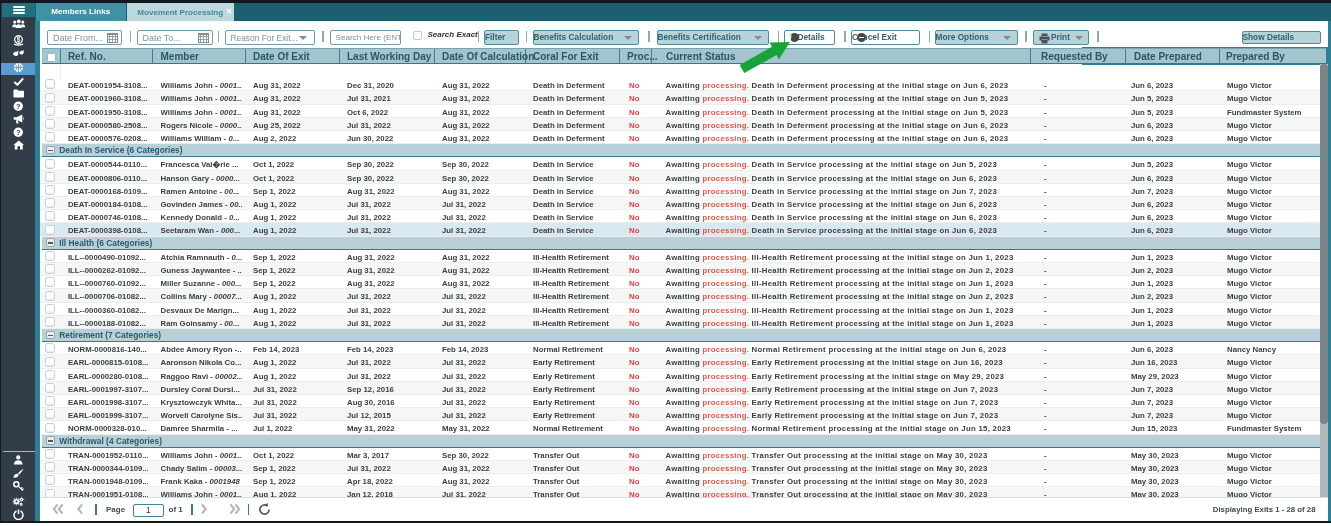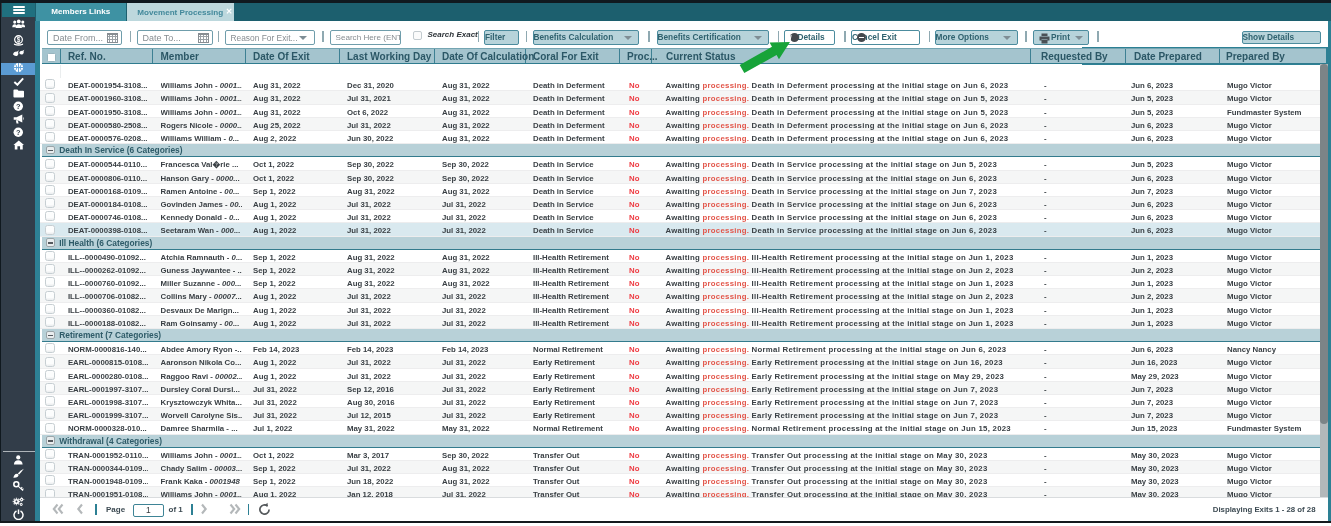--- a/index.html
+++ b/index.html
@@ -625,21 +625,21 @@
           <span class="c st" style="left:625.5px">Awaiting <span class="proc">processing.</span> Transfer Out processing at the initial stage on May 30, 2023</span>
           <span class="c" style="left:1004px">-</span>
           <span class="c" style="left:1091px">May 30, 2023</span>
           <span class="c" style="left:1187px">Mugo Victor</span>
         </div>
 <div class="drow" style="top:409.2px">
           <span class="cb"></span>
           <span class="c" style="left:27.9px;max-width:80px;overflow:hidden">TRAN-0001948-0109...</span>
           <span class="c" style="left:120.5px;max-width:81px;overflow:hidden">Frank Kaka - <i>0001948</i></span>
           <span class="c" style="left:213px">Sep 1, 2022</span>
-          <span class="c" style="left:307px">Jun 18, 2022</span>
+          <span class="c" style="left:307px">Apr 18, 2022</span>
           <span class="c" style="left:402px">Aug 31, 2022</span>
           <span class="c" style="left:493px">Transfer Out</span>
           <span class="c no" style="left:589px">No</span>
           <span class="c st" style="left:625.5px">Awaiting <span class="proc">processing.</span> Transfer Out processing at the initial stage on May 30, 2023</span>
           <span class="c" style="left:1004px">-</span>
           <span class="c" style="left:1091px">May 30, 2023</span>
           <span class="c" style="left:1187px">Mugo Victor</span>
         </div>
 <div class="drow even" style="top:422.4px">
           <span class="cb"></span>

